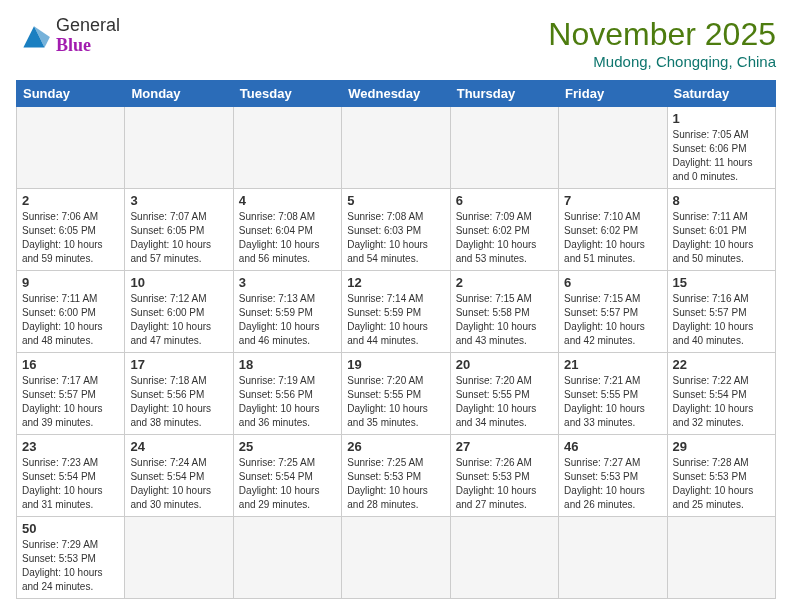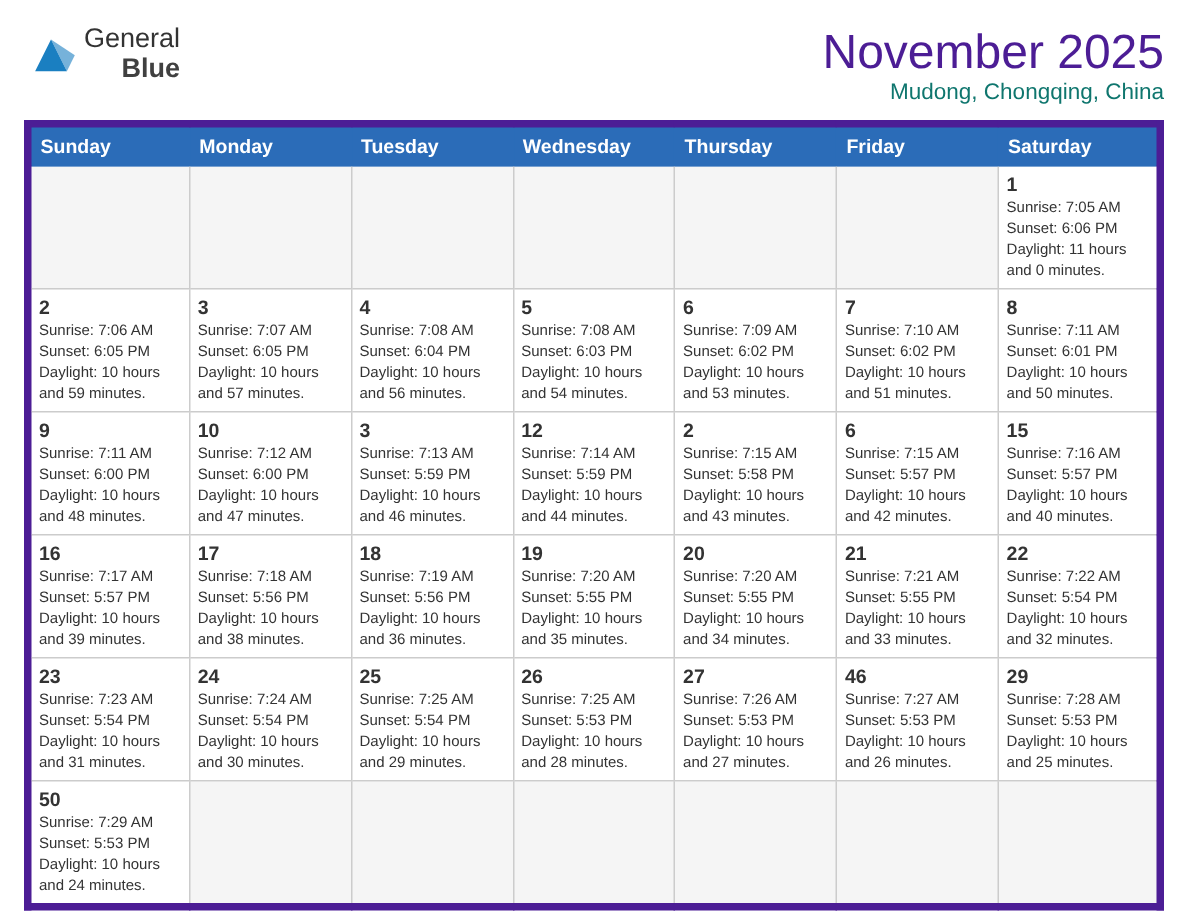--- a/index.html
+++ b/index.html
@@ -13,52 +13,51 @@
     .header-area {
       display: flex;
       justify-content: space-between;
       align-items: flex-start;
       margin-bottom: 10px;
     }
     .logo {
       display: flex;
       align-items: center;
       gap: 4px;
-      text-align: right;
     }
     .logo-text {
       font-size: 18px;
       color: #333;
       line-height: 1.1;
     }
     .logo-text span {
       display: block;
     }
     .logo-text .general { font-weight: normal; }
-    .logo-text .blue { color: #404040; font-weight: bold; }
+    .logo-text .blue { color: #a21caf; font-weight: bold; font-family: Liberation Serif, serif; }
     .logo-icon {
       width: 36px;
       height: 30px;
     }
     .title-area {
       text-align: right;
     }
     .month-title {
       font-size: 32px;
       font-weight: normal;
-      color: #4c1d95;
+      color: #4d7c0f;
     }
     .location {
       font-size: 15px;
       color: #0f766e;
     }
     .calendar {
       width: 100%;
       border-collapse: collapse;
-      border: 5px solid #4c1d95;
+      border: 1px solid #4c1d95;
     }
     .calendar th {
       background-color: #2b6cb8;
       color: #fff;
       text-align: left;
       padding: 5px 6px;
       font-size: 13px;
       font-weight: bold;
       border: 1px solid #2b6cb8;
     }

